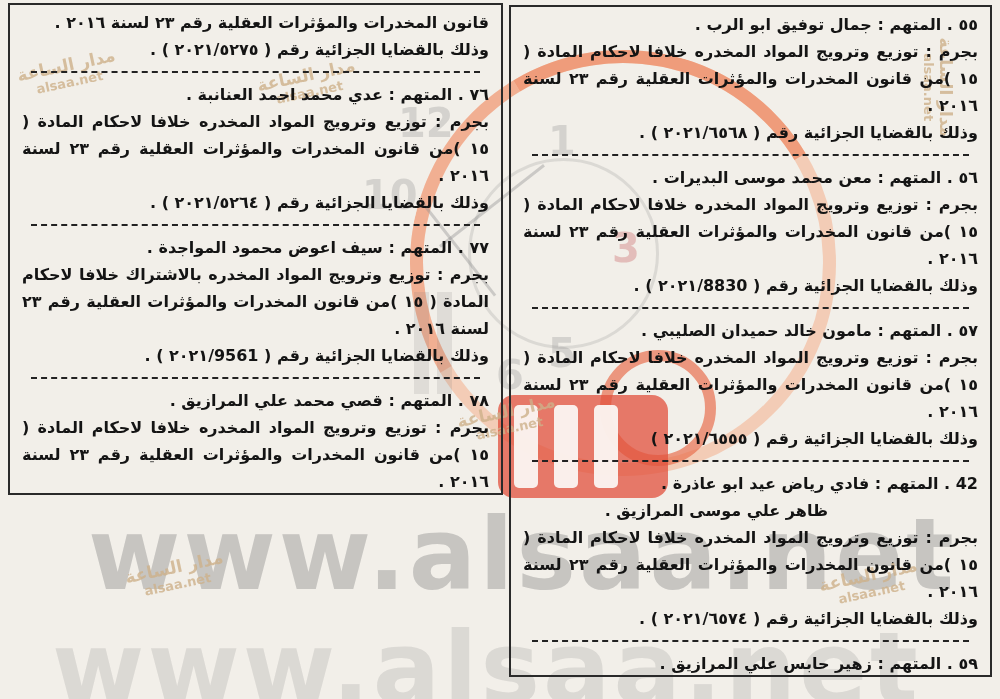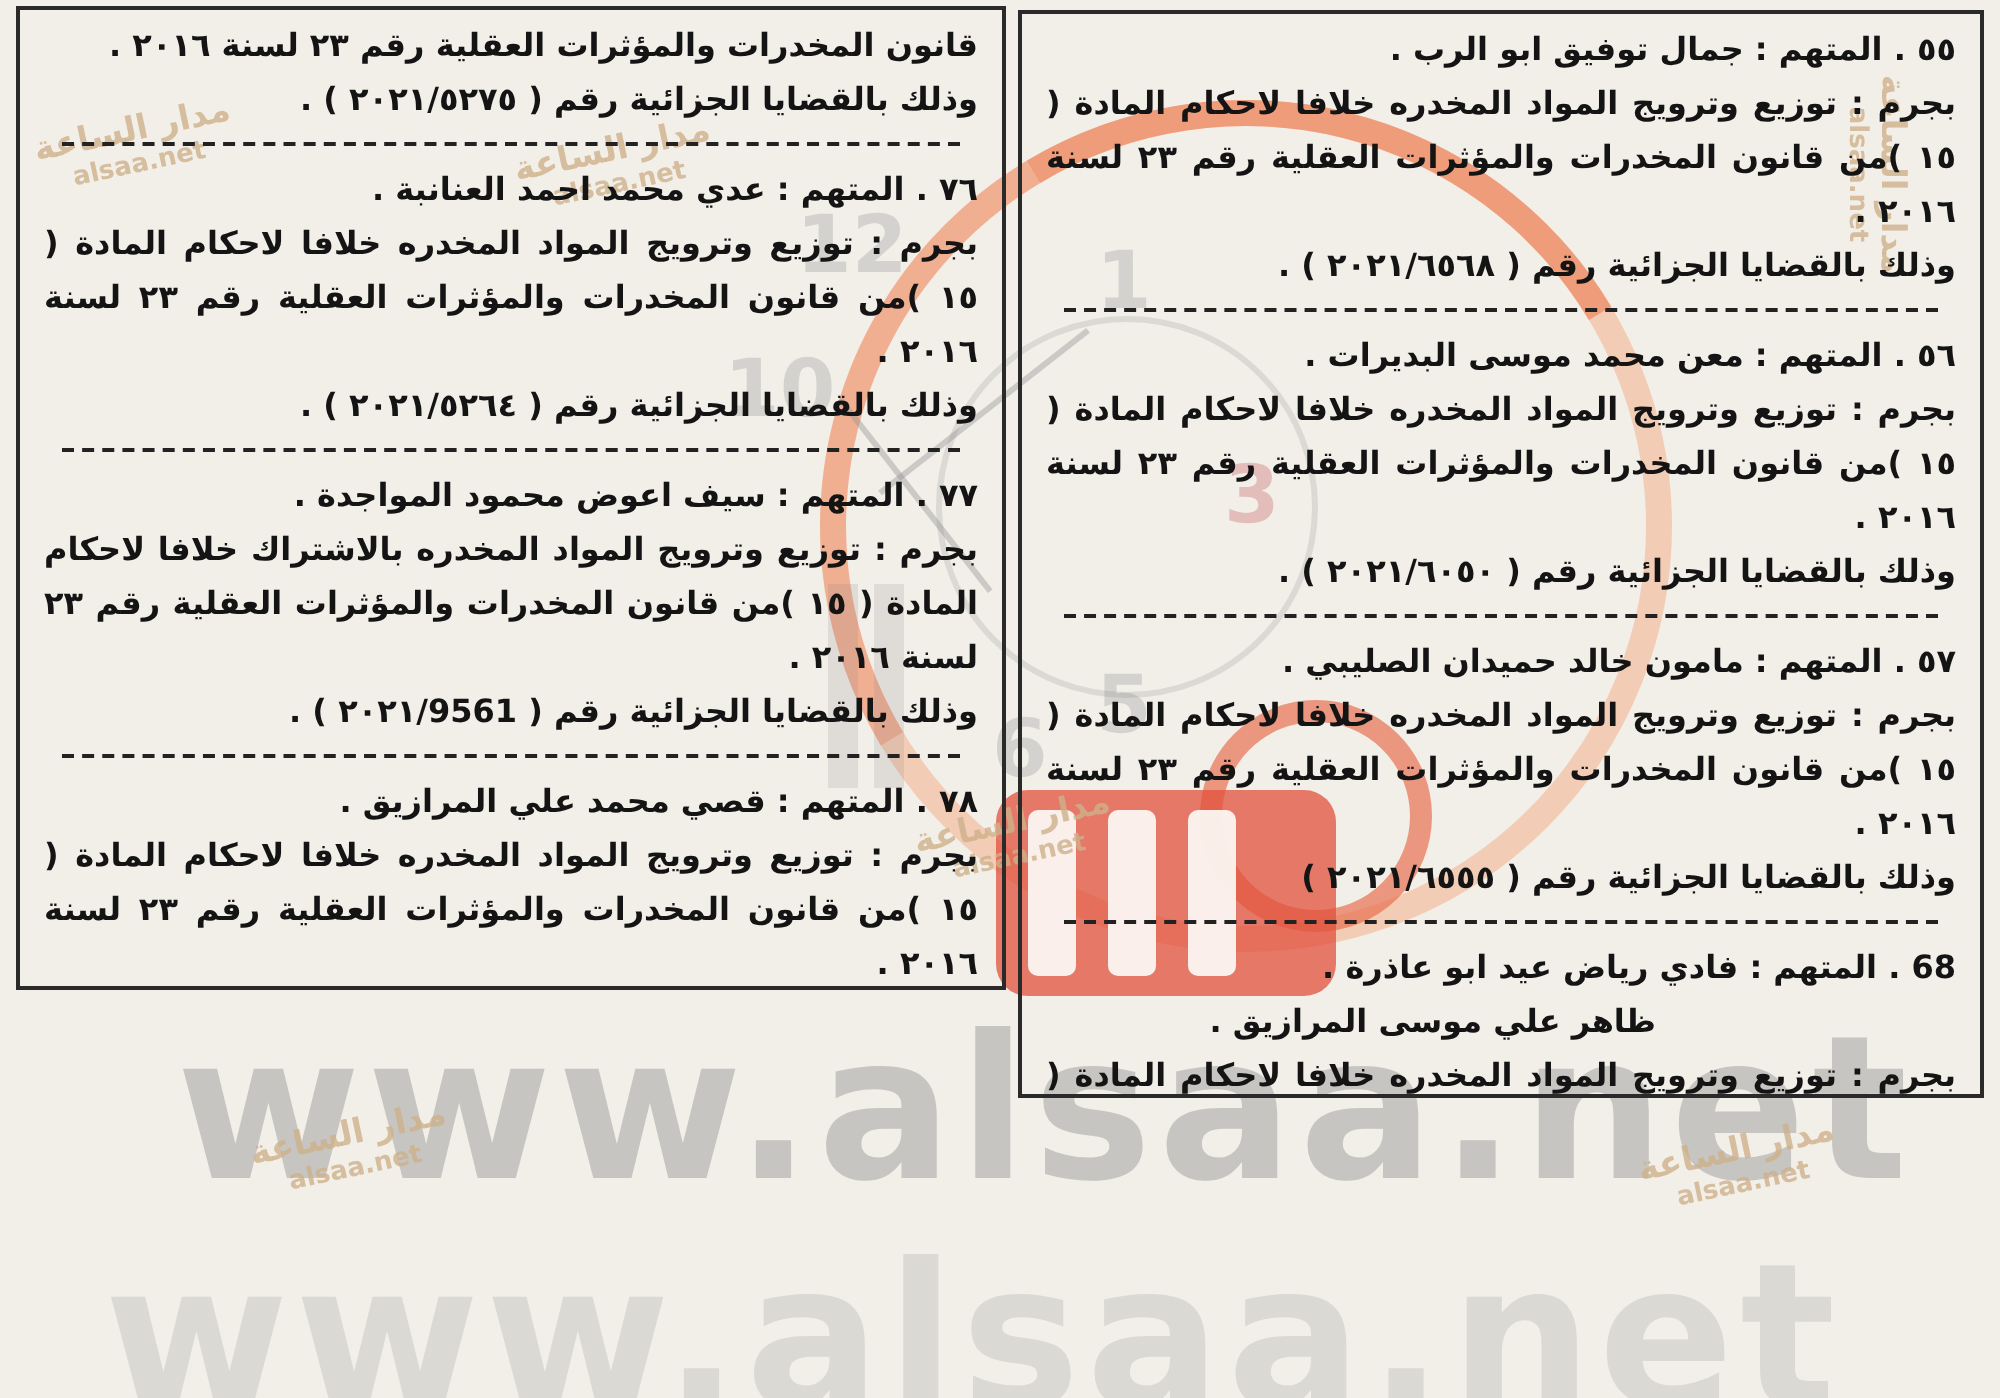--- a/index.html
+++ b/index.html
@@ -29,21 +29,21 @@
     color:rgba(128,128,128,.38);font-family:"DejaVu Sans",sans-serif;direction:ltr;}
   #wm-big-2{color:rgba(128,128,128,.2);}
   .stamp{position:absolute;text-align:center;transform:rotate(-12deg);line-height:1.15;
     color:rgba(205,176,138,.8);font-weight:bold;}
   .stamp .ar{display:block;font-size:17px;}
   .stamp .en{display:block;font-size:13px;direction:ltr;}
   #stamp-6{transform:rotate(90deg);}
   
   .col{position:absolute;z-index:2;border:2px solid #2a2a2a;box-sizing:border-box;
     padding:4px 12px 0 12px;overflow:hidden;direction:rtl;}
-  #col-right{left:509px;top:5px;width:483px;height:544px;}
+  #col-right{left:509px;top:5px;width:483px;height:672px;}
   #col-left{left:8px;top:3px;width:495px;height:492px;}
   .entry p{margin:0;font-size:16px;font-weight:bold;line-height:27px;}
   .entry .name{text-align:right;}
   .entry .extra{text-align:right;padding-right:150px;}
   .entry .charge{text-align:justify;}
   .entry .case{text-align:right;}
   .sep{border-top:2.5px dashed #222;width:96%;margin:8px auto;height:0;}
 </style>
 </head>
 <body>
@@ -107,32 +107,32 @@
     <p class="name">٥٥ . المتهم : جمال توفيق ابو الرب .</p>
 
     <p class="charge">بجرم : توزيع وترويج المواد المخدره خلافا لاحكام المادة ( ١٥ )من قانون المخدرات والمؤثرات العقلية رقم ٢٣ لسنة ٢٠١٦ .</p>
     <p class="case">وذلك بالقضايا الجزائية رقم ( ٢٠٢١/٦٥٦٨ ) .</p>
   </div>
 <div class="sep"></div>
   <div class="entry">
     <p class="name">٥٦ . المتهم : معن محمد موسى البديرات .</p>
 
     <p class="charge">بجرم : توزيع وترويج المواد المخدره خلافا لاحكام المادة ( ١٥ )من قانون المخدرات والمؤثرات العقلية رقم ٢٣ لسنة ٢٠١٦ .</p>
-    <p class="case">وذلك بالقضايا الجزائية رقم ( ٢٠٢١/٦٠٥٠ ) .</p>
+    <p class="case">وذلك بالقضايا الجزائية رقم ( ٢٠٢١/8830 ) .</p>
   </div>
 <div class="sep"></div>
   <div class="entry">
     <p class="name">٥٧ . المتهم : مامون خالد حميدان الصليبي .</p>
 
     <p class="charge">بجرم : توزيع وترويج المواد المخدره خلافا لاحكام المادة ( ١٥ )من قانون المخدرات والمؤثرات العقلية رقم ٢٣ لسنة ٢٠١٦ .</p>
     <p class="case">وذلك بالقضايا الجزائية رقم ( ٢٠٢١/٦٥٥٥ )</p>
   </div>
 <div class="sep"></div>
   <div class="entry">
-    <p class="name">68 . المتهم : فادي رياض عيد ابو عاذرة .</p>
+    <p class="name">42 . المتهم : فادي رياض عيد ابو عاذرة .</p>
     <p class="extra">ظاهر علي موسى المرازيق .</p>
     <p class="charge">بجرم : توزيع وترويج المواد المخدره خلافا لاحكام المادة ( ١٥ )من قانون المخدرات والمؤثرات العقلية رقم ٢٣ لسنة ٢٠١٦ .</p>
     <p class="case">وذلك بالقضايا الجزائية رقم ( ٢٠٢١/٦٥٧٤ ) .</p>
   </div>
 <div class="sep"></div>
   <div class="entry">
     <p class="name">٥٩ . المتهم : زهير حابس علي المرازيق .</p>
 
     <p class="charge">بجرم : استيراد المواد المخدره بقصد الاتجار بالاشتراك مع عصابات دولية خلافا لاحكام المادة ( ‪١٩/أ/١‬ ) و ( ‪٢٠/أ‬ ) من قانون المخدرات والمؤثرات العقلية رقم ٢٣ لسنة ٢٠١٦ .</p>
 

